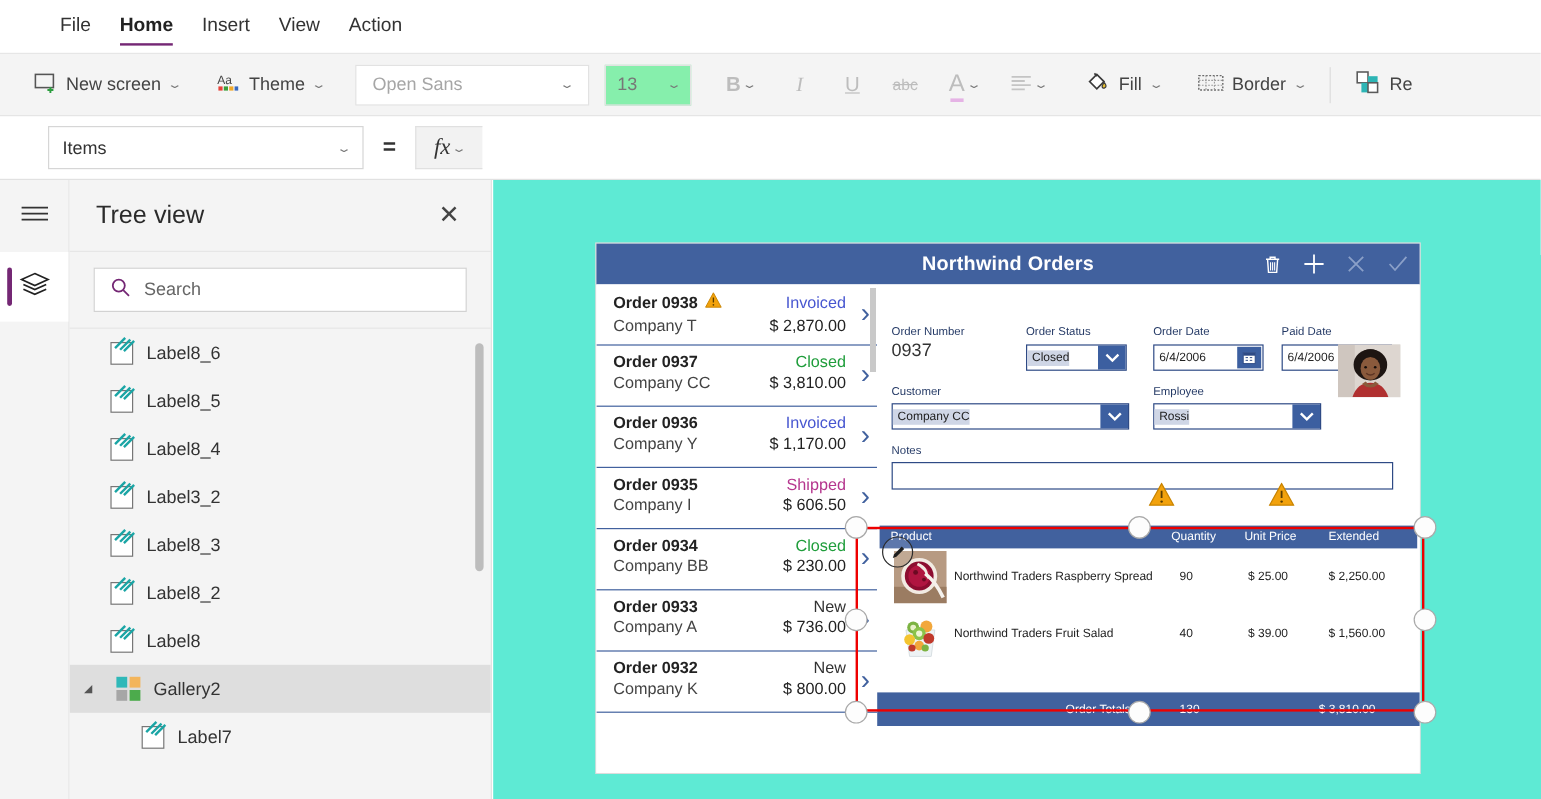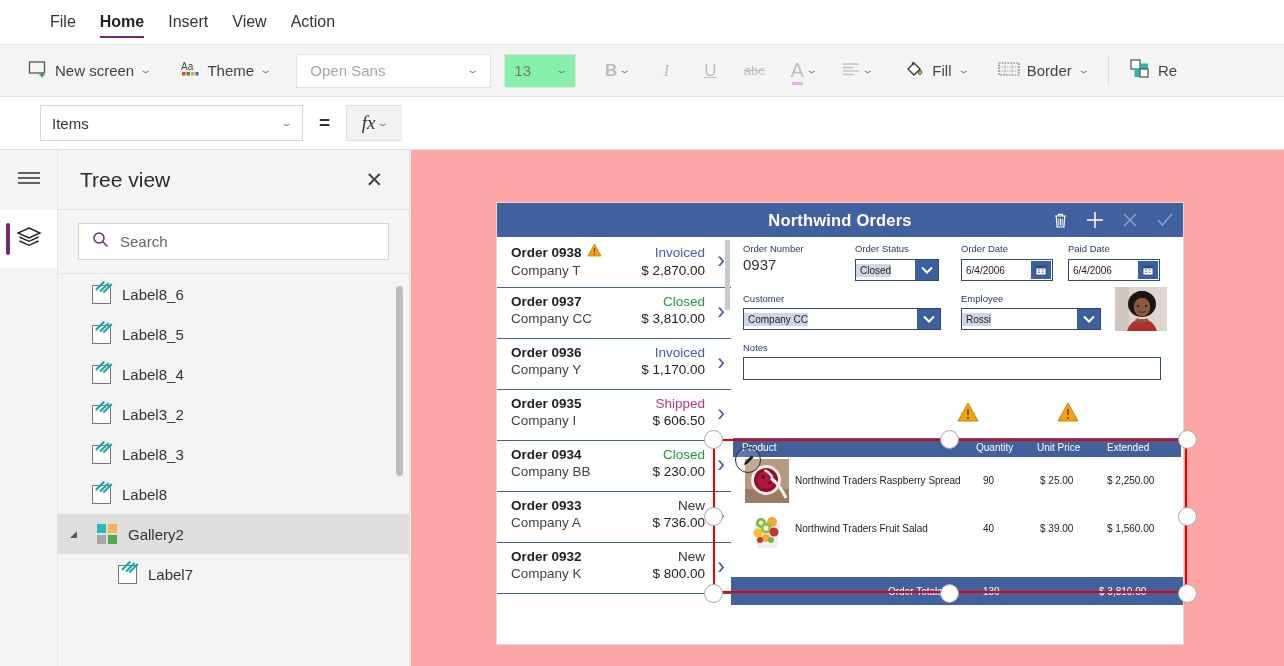--- a/index.html
+++ b/index.html
@@ -157,21 +157,21 @@
   .ico-gallery i:nth-child(3){ background:#a6a6a6; }
   .ico-gallery i:nth-child(4){ background:#4cab4c; }
   .tree-scroll {
     position: absolute; right: 6px; top: 12px; width: 7px; height: 190px;
     background: #bdbdbd; border-radius: 4px;
   }
 
   
   .canvas-area {
     position: absolute; left: 411px; top: 150px; width: 873px; height: 516px;
-    background: #fca5a5; overflow: hidden;
+    background: #5eead4; overflow: hidden;
   }
 
   .app-screen {
     position: absolute; left: 86px; top: 53px; width: 686px; height: 441px;
     background: #ffffff; box-shadow: 0 0 0 1px #dcdcdc;
     font-family: "Liberation Sans", sans-serif;
   }
 
   
   .app-header {
@@ -209,21 +209,21 @@
   }
   .warn-ico { display: inline-block; margin-left: 5px; vertical-align: -2px; }
   .orders-sb {
     position: absolute; right: 1px; top: 3px; width: 5px; height: 70px;
     background: #c9c9c9;
   }
 
   
   .formarea { position: absolute; left: 234px; top: 34px; width: 452px; height: 407px; background:#fff; }
   .fld { position: absolute; }
-  .fld-label { font-size: 9.5px; color: #253a66; margin-bottom: 2px; }
+  .fld-label { font-size: 9.5px; color: #253a66; margin-bottom: 2px; margin-top: 28px; }
   .fld-value-plain { font-size: 15px; color: #333; }
   .fld-input {
     height: 22px; border: 1.5px solid #2e4a85; background: #fff;
     display: flex; align-items: center; position: relative;
   }
   .fld-input .txt {
     font-size: 10px; color: #222; padding-left: 4px; background: #cfd6e6;
     line-height: 13px;
   }
   .fld-drop {
@@ -460,20 +460,24 @@
         <span class="ico-label"></span>
         <span>Label8_4</span>
       </div>
       <div class="tree-row">
         <span class="ico-label"></span>
         <span>Label3_2</span>
       </div>
       <div class="tree-row">
         <span class="ico-label"></span>
         <span>Label8_3</span>
+      </div>
+      <div class="tree-row">
+        <span class="ico-label"></span>
+        <span>Label8_2</span>
       </div>
       <div class="tree-row">
         <span class="ico-label"></span>
         <span>Label8</span>
       </div>
       <div class="tree-row selected">
         <span class="tw">◢</span>
         <span class="ico-gallery">
             <i></i>
             <i></i>

